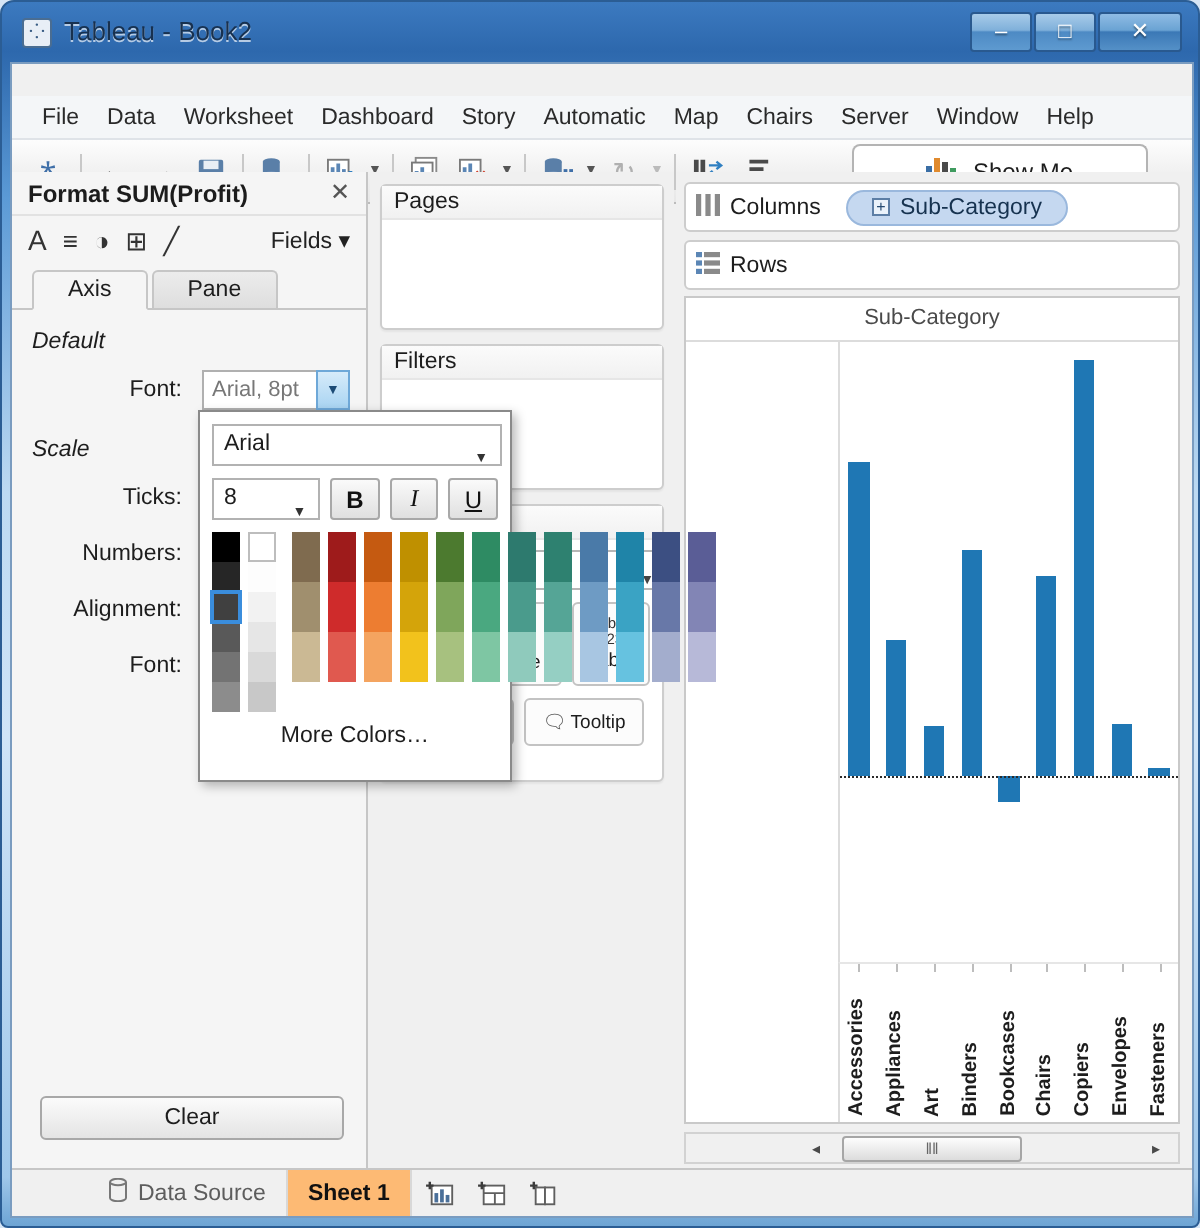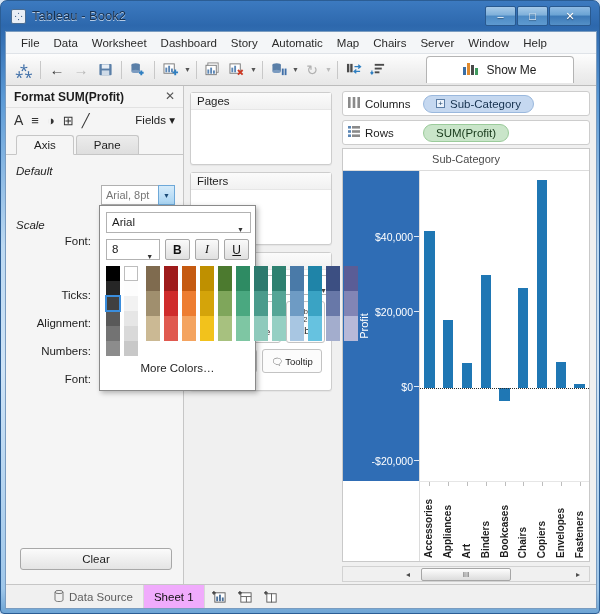--- a/index.html
+++ b/index.html
@@ -50,21 +50,21 @@
   #client {
     position:absolute; left:4px; top:30px; width:592px; height:578px;
     background:#f0f0f0;
     border:1px solid #7a9cc0;
   }
 
   
   #menubar {
     height:22px; background:#f4f6f8;
     border-bottom:1px solid #dfe3e8;
-    display:flex; align-items:center; padding-left:8px;
+    display:flex; align-items:center; padding-left:8px;margin-top:16px;
   }
   .menu-item {
     padding:2px 7px; font-size:11.5px; color:#2a2a2a; cursor:pointer;
   }
 
   
   #toolbar {
     height:32px;
     background:linear-gradient(180deg,#fdfdfd 0%,#f0f0f0 55%,#e7e7e7 100%);
     border-bottom:1px solid #bcbcbc;
@@ -107,21 +107,21 @@
     border:1px solid #c6c6c6; border-bottom:none; border-radius:3px 3px 0 0;
     background:linear-gradient(180deg,#ececec,#dedede); margin-right:2px; cursor:pointer;
   }
   .fp-tab.active { background:#f5f5f5; border-bottom:1px solid #f5f5f5; margin-bottom:-1px; }
 
   .sect { position:relative; margin-top:10px; height:16px;font-style:italic; }
   .sect-lbl { position:absolute; left:10px; top:0; font-size:11.5px; color:#1d1d1d; background:#f5f5f5; padding-right:5px; }
   .sect-line { position:absolute; left:0; right:10px; top:8px; height:1px; background:#c9c9c9; z-index:-1; }
 
   .row { position:relative; height:25px; margin-top:3px; }
-  .row-lbl { position:absolute; right:92px; top:5px; font-size:11.5px; color:#1d1d1d; text-align:right;margin-top:46px; }
+  .row-lbl { position:absolute; right:92px; top:5px; font-size:11.5px; color:#1d1d1d; text-align:right; }
   .fontbox {
     position:absolute; left:95px; top:1px; width:72px; height:20px;
     border:1px solid #b0b0b0; background:#fff; font-size:11px; color:#777;
     line-height:18px; padding-left:4px;
   }
   .fontdrop {
     position:absolute; left:152px; top:1px; width:17px; height:20px;
     border:1px solid #6ea8d8; background:linear-gradient(180deg,#d6ebfa,#a9d4f2);
     display:flex; align-items:center; justify-content:center; font-size:7px; color:#1b4a75; cursor:pointer;
   }
@@ -242,21 +242,21 @@
   #statusbar {
     position:absolute; left:0; bottom:0; right:0; height:24px;
     background:#f0f0f0; border-top:1px solid #c6c6c6;
     display:flex; align-items:center;padding-left:38px;
   }
   .sb-item {
     height:23px; display:flex; align-items:center; gap:5px;
     padding:0 10px; font-size:11.5px; color:#5d5d5d; cursor:pointer;
     border-right:1px solid #d8d8d8;
   }
-  .sb-item.active { background:#f0abfc; color:#111; font-weight:normal; }
+  .sb-item.active { background:#fdba74; color:#111; font-weight:bold; }
   .sb-ico { width:18px; height:23px; display:flex; align-items:center; justify-content:center; cursor:pointer; }
 
   
   #fontpopup {
     position:absolute; left:98px; top:204px; width:157px; height:186px;
     background:#fff; border:1px solid #8a8a8a;
     box-shadow:2px 2px 5px rgba(0,0,0,.28);
     z-index:50; padding:6px;
   }
   #fp-fontsel {
@@ -441,24 +441,24 @@
 
         <div class="sect">
           <span class="sect-lbl">Scale</span>
           <span class="sect-line"></span>
         </div>
 
         <div class="row">
           <span class="row-lbl">Ticks:</span>
         </div>
         <div class="row">
+          <span class="row-lbl">Numbers:</span>
+        </div>
+        <div class="row">
           <span class="row-lbl">Alignment:</span>
-        </div>
-        <div class="row">
-          <span class="row-lbl">Numbers:</span>
         </div>
 
 
         <div class="row">
           <span class="row-lbl">Font:</span>
           <span class="fontbox">Arial, 8pt</span>
           <span class="fontdrop plain">▼</span>
         </div>
 
         <button id="clear-btn">Clear</button>
@@ -538,39 +538,27 @@
             <svg width="12" height="11" viewBox="0 0 12 11">
                 <rect x="0" y="0" width="3" height="2.6" fill="#5b86b5"></rect>
                 <rect x="4" y="0" width="8" height="2.6" fill="#8a8a8a"></rect>
                 <rect x="0" y="4.2" width="3" height="2.6" fill="#5b86b5"></rect>
                 <rect x="4" y="4.2" width="8" height="2.6" fill="#8a8a8a"></rect>
                 <rect x="0" y="8.4" width="3" height="2.6" fill="#5b86b5"></rect>
                 <rect x="4" y="8.4" width="8" height="2.6" fill="#8a8a8a"></rect>
               </svg>
           </span>
           <span class="shelf-lbl">Rows</span>
-          <span class="pill green">
-            <span>SUM(Profit)</span>
-          </span>
         </div>
 
         <div id="viewport">
           <div id="col-header">
             <span>Sub-Category</span>
           </div>
           <div id="plot">
-            <div id="axis-band">
-              <div id="axis-title">Profit</div>
-              <div id="yticks">
-                  <div class="ytick" style="top: 60.2289px;">$40,000<i></i></div>
-                  <div class="ytick" style="top: 134.928px;">$20,000<i></i></div>
-                  <div class="ytick" style="top: 209.627px;">$0<i></i></div>
-                  <div class="ytick" style="top: 284.325px;">-$20,000<i></i></div>
-                </div>
-            </div>
             <div id="panel">
               <div id="bars">
                   <div class="bar" style="background: rgb(31, 119, 180); left: 4.225px; width: 10.3278px; top: 60.1325px; height: 156.494px;"></div>
                   <div class="bar" style="background: rgb(31, 119, 180); left: 23.0028px; width: 10.3278px; top: 149.024px; height: 67.6024px;"></div>
                   <div class="bar" style="background: rgb(31, 119, 180); left: 41.7806px; width: 10.3278px; top: 192.349px; height: 24.2771px;"></div>
                   <div class="bar" style="background: rgb(31, 119, 180); left: 60.5583px; width: 10.3278px; top: 103.831px; height: 112.795px;"></div>
                   <div class="bar" style="background: rgb(31, 119, 180); left: 79.3361px; width: 10.3278px; top: 216.627px; height: 13.0723px;"></div>
                   <div class="bar" style="background: rgb(31, 119, 180); left: 98.1139px; width: 10.3278px; top: 117.277px; height: 99.3494px;"></div>
                   <div class="bar" style="background: rgb(31, 119, 180); left: 116.892px; width: 10.3278px; top: 8.96386px; height: 207.663px;"></div>
                   <div class="bar" style="background: rgb(31, 119, 180); left: 135.669px; width: 10.3278px; top: 190.855px; height: 25.7711px;"></div>

